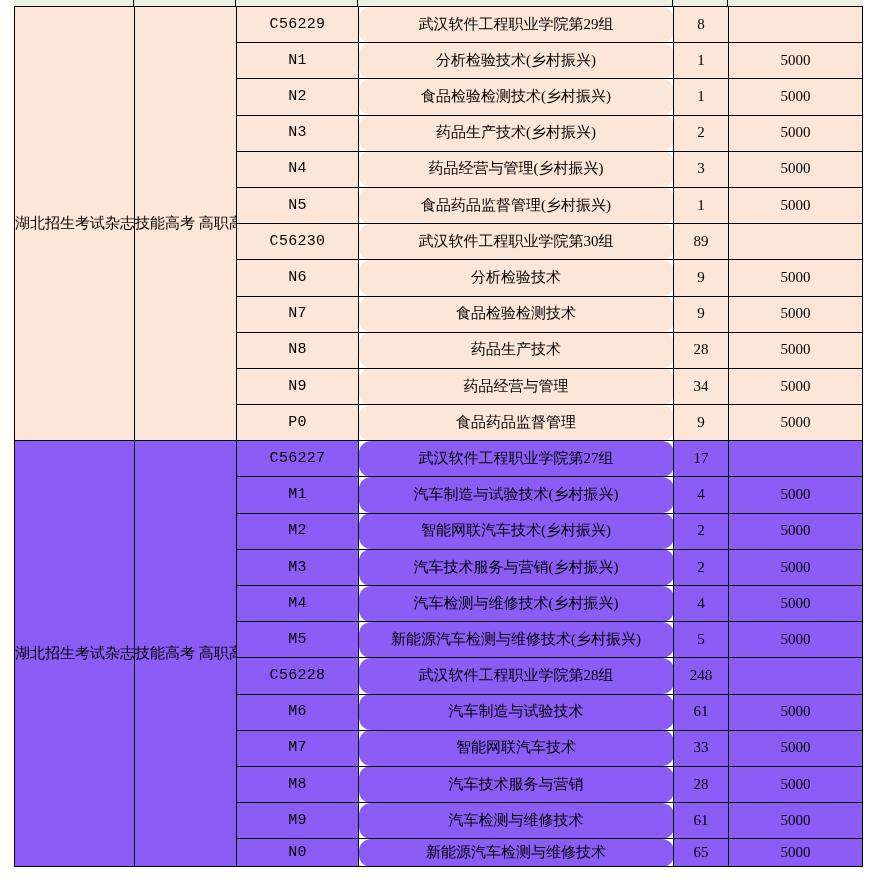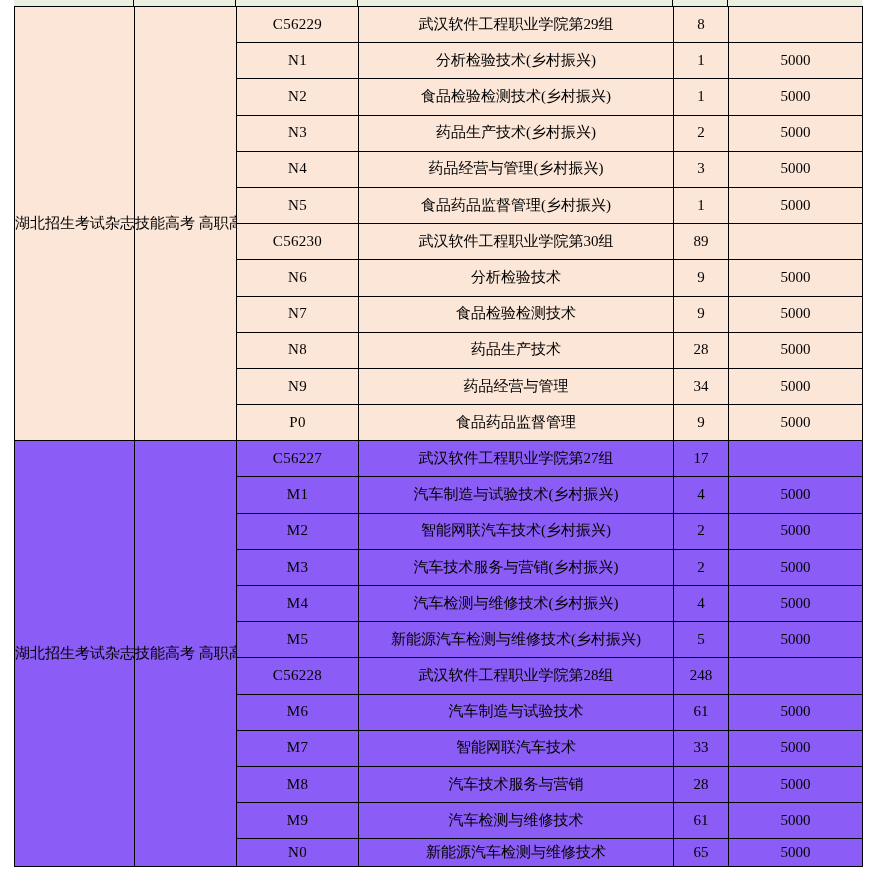--- a/index.html
+++ b/index.html
@@ -72,27 +72,28 @@
   tr.body-row.last-cut { height: 28px; margin-top: 48px; }
 
   td.source-cell, td.cat-cell {
     font-size: 15px;
     line-height: 1.72;
     white-space: normal;
     padding: 0 4px;
     word-break: break-all;
   }
   td.code-cell {
-    font-family: Liberation Serif, serif;
+    font-family: Liberation Mono, monospace;
     font-size: 15px;
     letter-spacing: 0.3px;
   }
   td.prog-cell {
     font-size: 15px;
     letter-spacing: 0px;
+    border-radius: 12px;
   }
   td.num-cell {
     font-size: 15px;
   }
 
   .blk-orange { background: #fce6d8; }
   .blk-green  { background: #8b5cf6; }
 </style>
 </head>
 <body>

